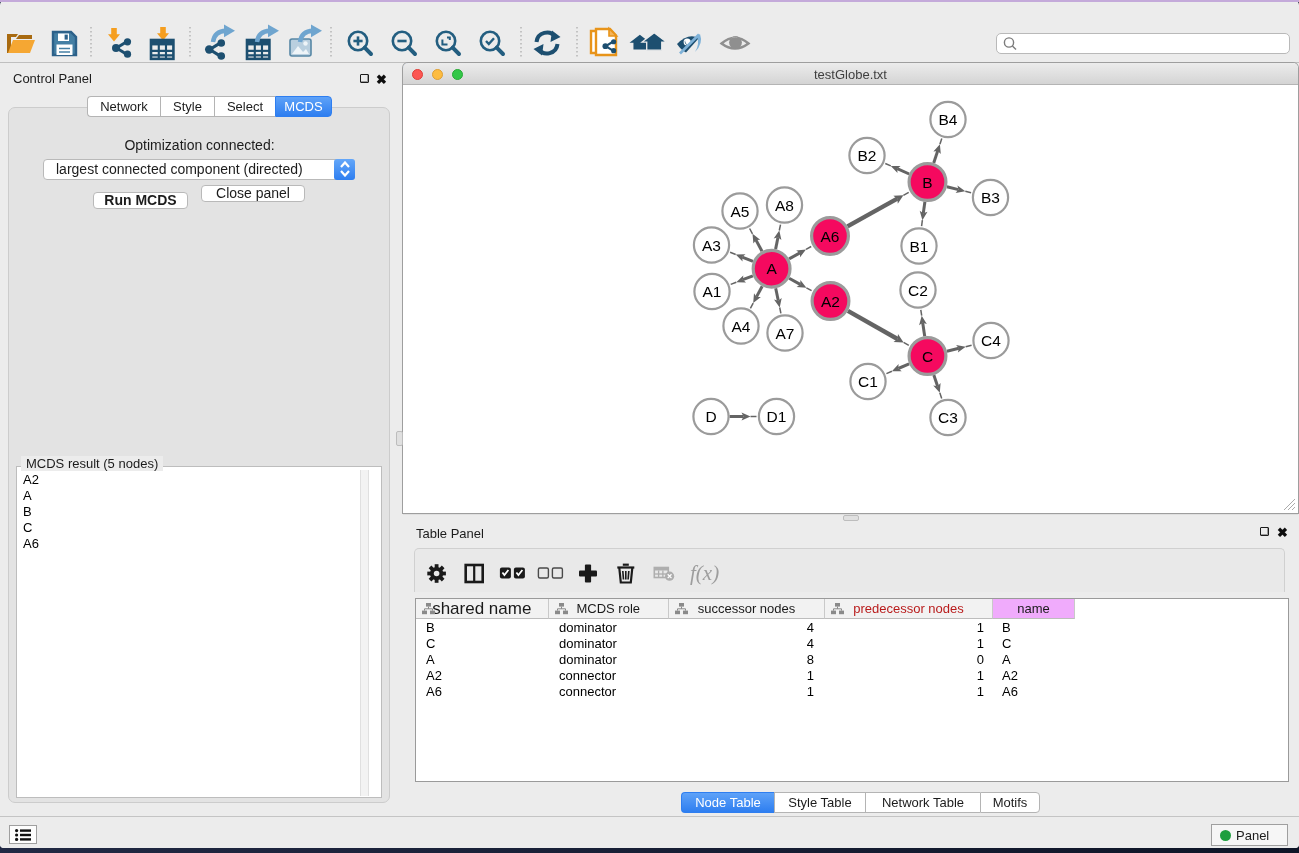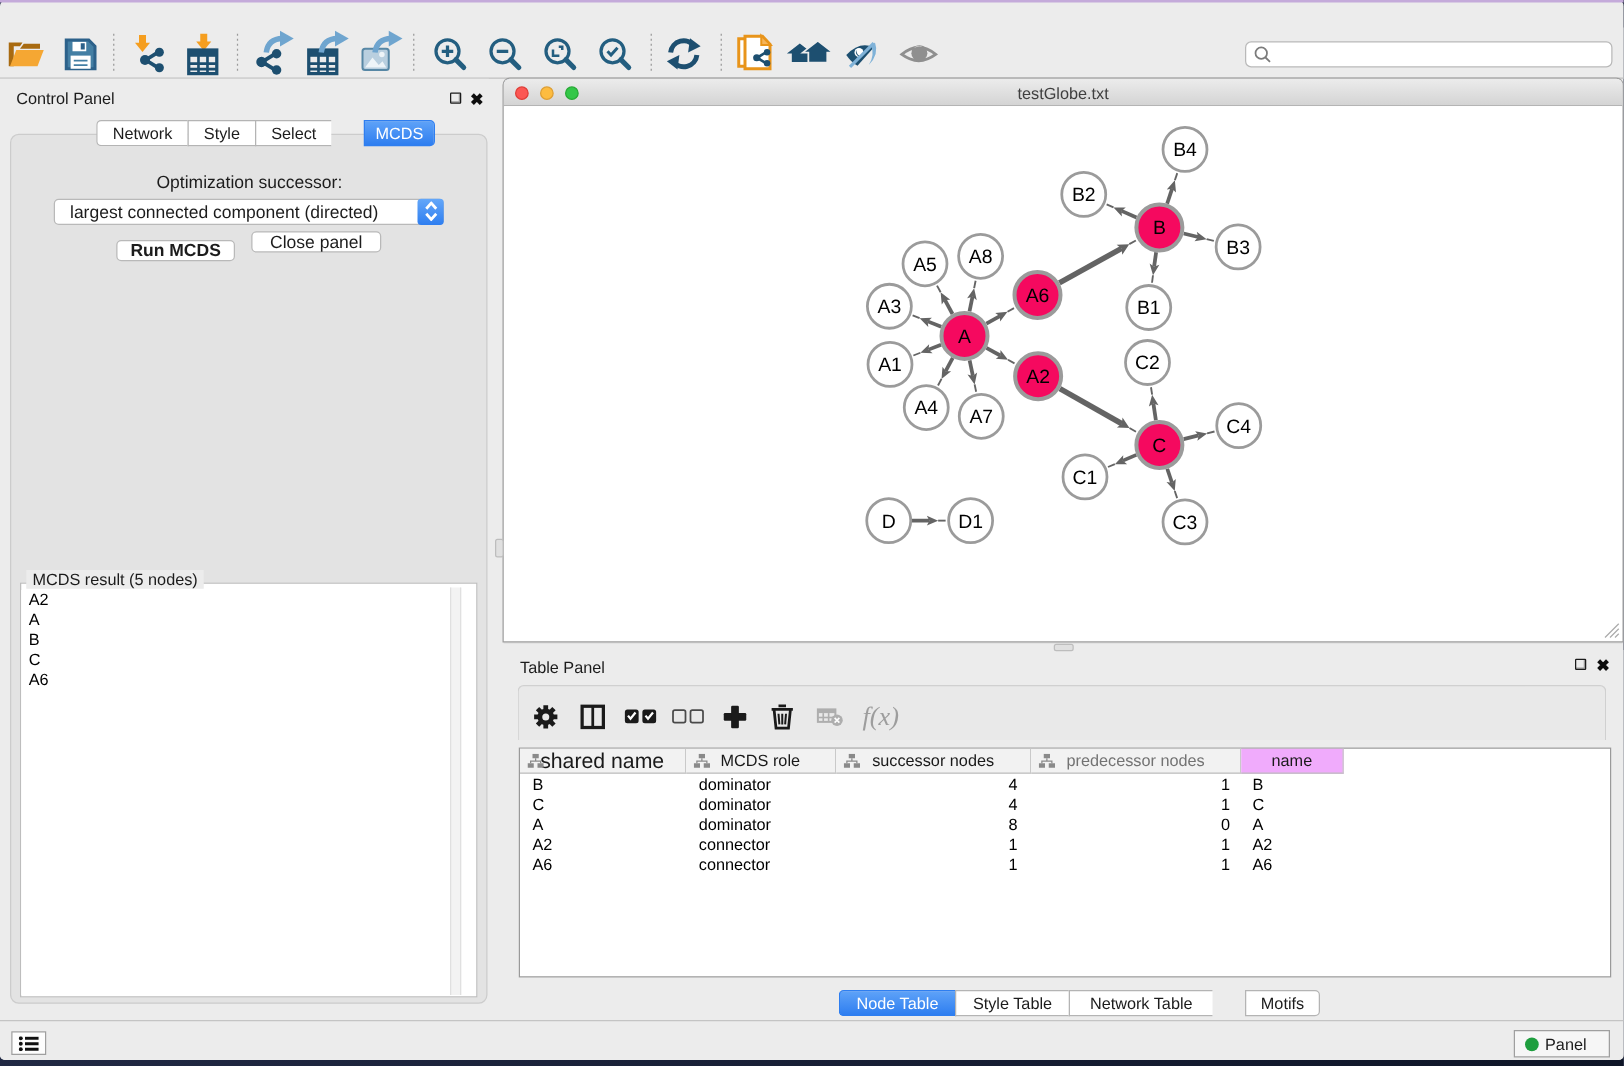--- a/index.html
+++ b/index.html
@@ -25,22 +25,22 @@
              background:#ececec; border-bottom:1px solid #bfbfbf; }
   
   #cp { position:absolute; left:0; top:63px; width:391px; height:753px; background:#ececec; }
   #cp .hdr { position:absolute; left:13px; top:8px; font-size:13px; color:#1c1c1c; }
   #cp .box { position:absolute; left:8px; top:44px; width:382px; height:696px;
              background:#e3e3e3; border:1px solid #cccccc; border-radius:7px; }
   .tabs { position:absolute; top:33px; left:77px; height:21px; display:flex;
           font-size:13px; }
   .tabs .tab { background:#ffffff; border:1px solid #b4b4b4; border-right:none;
                color:#1c1c1c; line-height:19px; text-align:center; box-sizing:border-box; }
-  .tabs .tab:first-child { border-radius:4px 0 0 4px; }
-  .tabs .tab:last-child { border-right:1px solid #b4b4b4; border-radius:0 4px 4px 0;margin-left:26px; }
+  .tabs .tab:first-child { border-radius:4px 0 0 4px;margin-left:10px; }
+  .tabs .tab:last-child { border-right:1px solid #b4b4b4; border-radius:0 4px 4px 0; }
   .tabs .tab.sel { background:linear-gradient(#5ea2f8,#2e7ef0); color:#fff; border-color:#2e7ef0; }
   #optlab { position:absolute; top:74px; left:4px; width:100%; text-align:center;
             font-size:14px; color:#1c1c1c; }
   #combo { position:absolute; left:43px; top:95.5px; width:312px; height:21px;
            background:#ffffff; border:1px solid #b9b9b9; border-radius:4px; font-size:14px;
            color:#1c1c1c; line-height:19px; padding-left:12px; }
   #combo .step { position:absolute; right:-1px; top:-1px; width:21px; height:21px;
                  background:linear-gradient(#64a7f9,#2e7ef0); border-radius:3px; }
   #combo .step svg { position:absolute; left:3.5px; top:2.5px; }
   .btn { position:absolute; height:17px; background:#ffffff; border:1px solid #b9b9b9;
@@ -239,21 +239,21 @@
     <div class="hdr">Control Panel</div>
     <div class="ficon" style="left:360px;top:11px;"></div>
     <div class="xicon" style="left:376px;top:12px;">✖</div>
     <div class="box"></div>
     <div class="tabs">
       <div class="tab" style="width:73px;">Network</div>
         <div class="tab" style="width:54px;">Style</div>
       <div class="tab" style="width:61px;">Select</div>
         <div class="tab sel" style="width:57px;">MCDS</div>
     </div>
-    <div id="optlab">Optimization successor:</div>
+    <div id="optlab">Optimization connected:</div>
     <div id="combo">largest connected component (directed)
       <div class="step">
           <svg width="14" height="16" viewBox="0 0 14 16">
             <path d="M3 6 L7 1.5 L11 6" fill="none" stroke="#fff" stroke-width="2.2"></path>
             <path d="M3 10 L7 14.5 L11 10" fill="none" stroke="#fff" stroke-width="2.2"></path>
           </svg>
         </div>
     </div>
     <div class="btn" style="left:93px;top:129px;width:95px;font-weight:bold;">Run MCDS</div>
     <div class="btn" style="left:201px;top:122px;width:104px;">Close panel</div>
@@ -466,21 +466,21 @@
             <path d="M6.5 3.6 L6.5 5.8 M2.5 7.6 L2.5 5.8 L10.5 5.8 L10.5 7.6" fill="none" stroke="#8a8a8a" stroke-width="1"></path>
           </svg>MCDS role</div>
         <div style="position:absolute;left:253px;top:0;width:156px;height:20px;background:#f2f2f2;border-right:1px solid #c9c9c9;border-bottom:1px solid #bdbdbd;font-size:13px;color:#1a1a1a;text-align:center;line-height:20px;"><svg width="13" height="12" viewBox="0 0 13 12" style="position:absolute;left:6px;top:4px">
             <g fill="#8a8a8a">
               <rect x="4" y="0" width="5" height="3.6"></rect>
               <rect x="0" y="7.6" width="5" height="3.6"></rect>
               <rect x="8" y="7.6" width="5" height="3.6"></rect>
             </g>
             <path d="M6.5 3.6 L6.5 5.8 M2.5 7.6 L2.5 5.8 L10.5 5.8 L10.5 7.6" fill="none" stroke="#8a8a8a" stroke-width="1"></path>
           </svg>successor nodes</div>
-        <div style="position:absolute;left:409px;top:0;width:168px;height:20px;background:#f2f2f2;border-right:1px solid #c9c9c9;border-bottom:1px solid #bdbdbd;font-size:13px;color:#737373;text-align:center;line-height:20px;"><svg width="13" height="12" viewBox="0 0 13 12" style="position:absolute;left:6px;top:4px">
+        <div style="position:absolute;left:409px;top:0;width:168px;height:20px;background:#f2f2f2;border-right:1px solid #c9c9c9;border-bottom:1px solid #bdbdbd;font-size:13px;color:#b91c1c;text-align:center;line-height:20px;"><svg width="13" height="12" viewBox="0 0 13 12" style="position:absolute;left:6px;top:4px">
             <g fill="#8a8a8a">
               <rect x="4" y="0" width="5" height="3.6"></rect>
               <rect x="0" y="7.6" width="5" height="3.6"></rect>
               <rect x="8" y="7.6" width="5" height="3.6"></rect>
             </g>
             <path d="M6.5 3.6 L6.5 5.8 M2.5 7.6 L2.5 5.8 L10.5 5.8 L10.5 7.6" fill="none" stroke="#8a8a8a" stroke-width="1"></path>
           </svg>predecessor nodes</div>
         <div style="position:absolute;left:577px;top:0;width:82px;height:20px;background:#f0abfc;border-right:1px solid #c9c9c9;border-bottom:1px solid #bdbdbd;font-size:13px;color:#1a1a1a;text-align:center;line-height:20px;">name</div>
       </div>
 <div style="position:absolute;left:17px;top:100px;width:700px;height:16px;font-size:13px;color:#000;">

